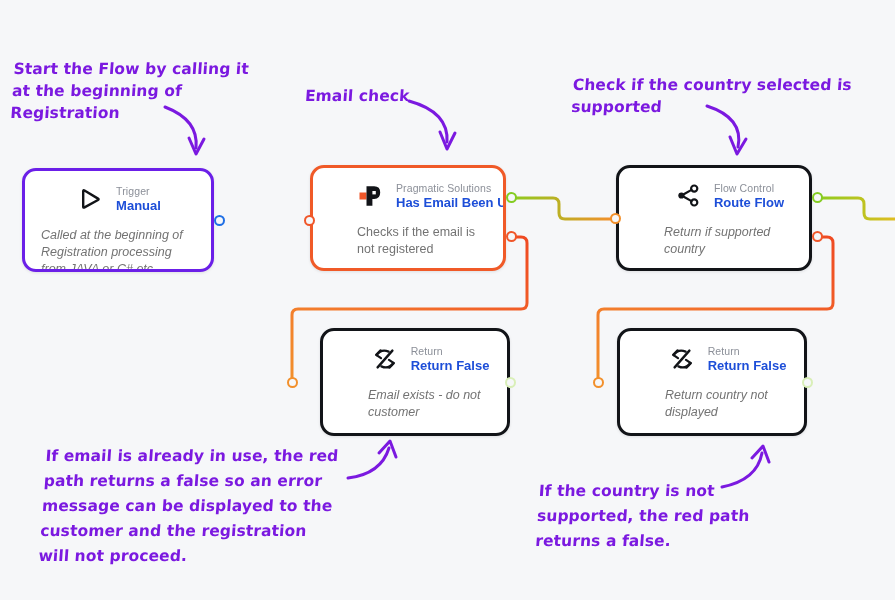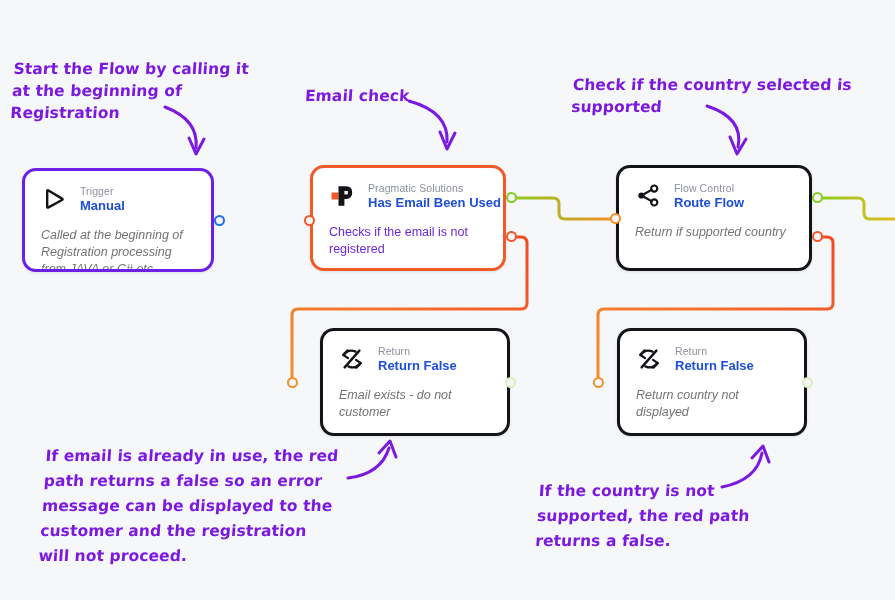--- a/index.html
+++ b/index.html
@@ -29,27 +29,28 @@
   .node {
     position: absolute;
     box-sizing: border-box;
     background: #ffffff;
     border-radius: 14px;
     border: 3px solid #111111;
     box-shadow: 0 1px 3px rgba(20,22,30,0.10);
     overflow: hidden;
   }
   .node.purple { border-color: #6b1fe8; }
-  .node.orange { border-color: #f05a28; }
-  .node.black  { border-color: #121418; }
+  .node.orange { border-color: #f05a28; padding-left: 28px; }
+  .node.black  { border-color: #121418; padding-left: 29px; }
 
   .node-head {
     display: flex;
     align-items: center;
     padding: 13px 14px 4px 14px;
+    justify-content: center;
   }
   .node-icon {
     width: 30px;
     height: 30px;
     flex: 0 0 30px;
     margin-right: 11px;
     display: flex;
     align-items: center;
     justify-content: center;
   }
@@ -70,21 +71,21 @@
     font-size: 13px;
     line-height: 16px;
     font-weight: bold;
     color: #1d4ed8;
     white-space: nowrap;
   }
   .node-body {
     padding: 9px 16px 14px 16px;
     font-size: 12.5px;
     line-height: 17px;
-    color: #6d28d9;
+    color: #737373;
   }
   .node-body.muted { color: #737373; font-style: italic; }
 
   
   .port {
     position: absolute;
     width: 11px;
     height: 11px;
     box-sizing: border-box;
     border-radius: 50%;

